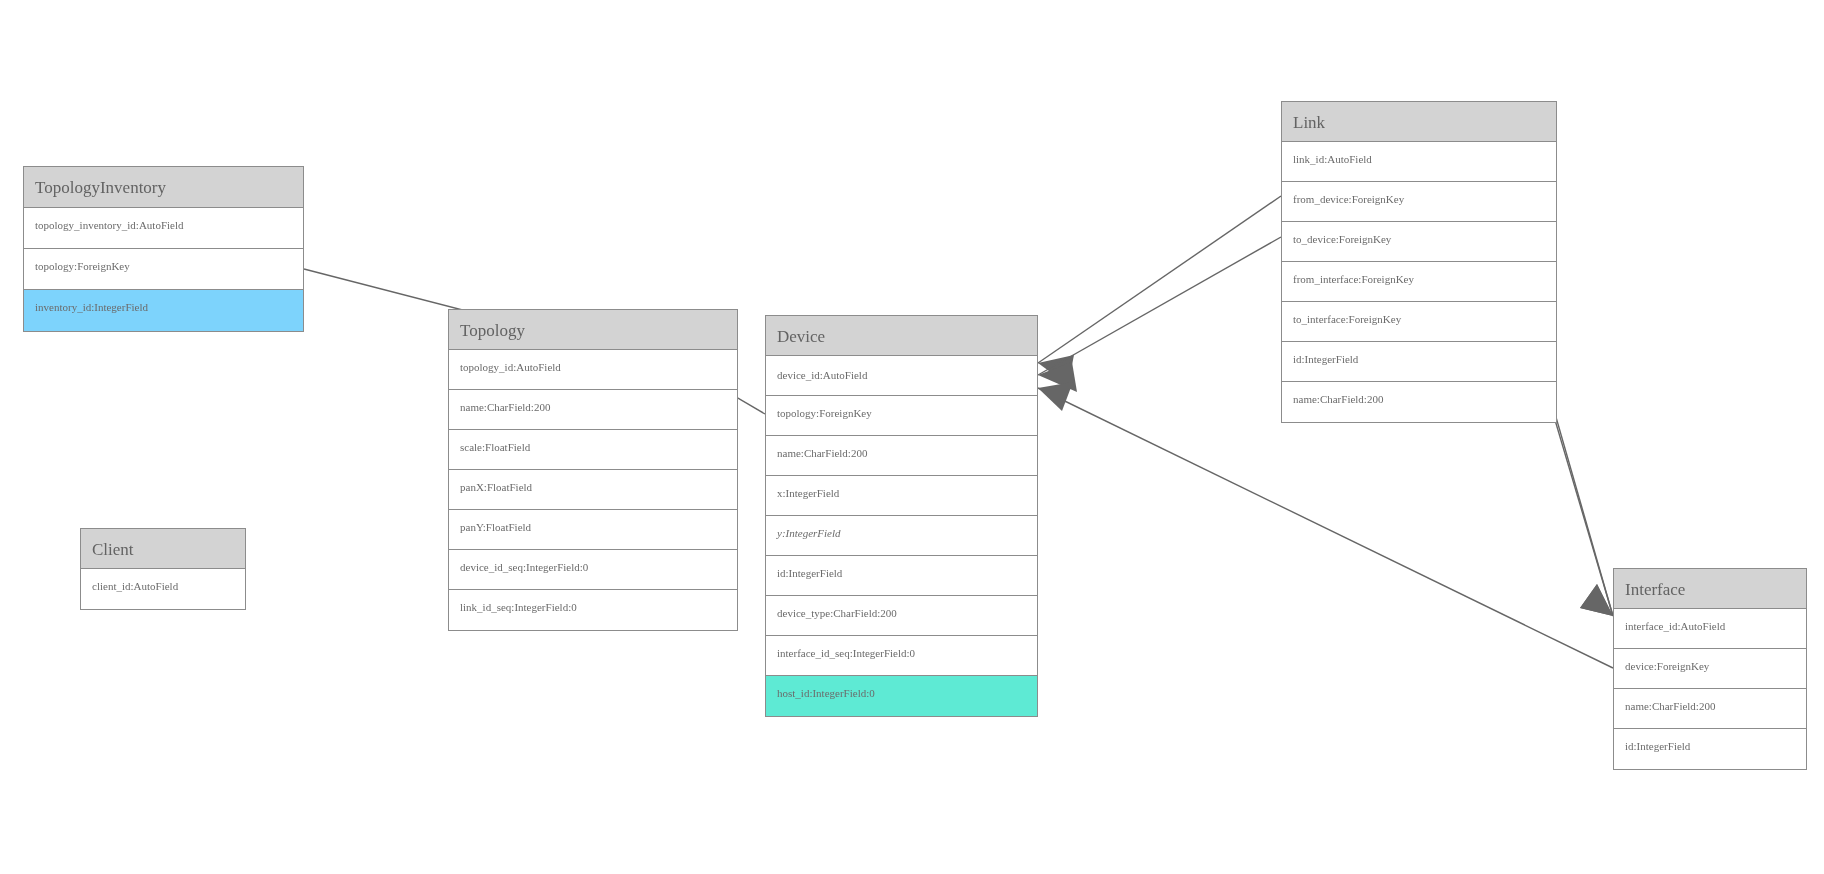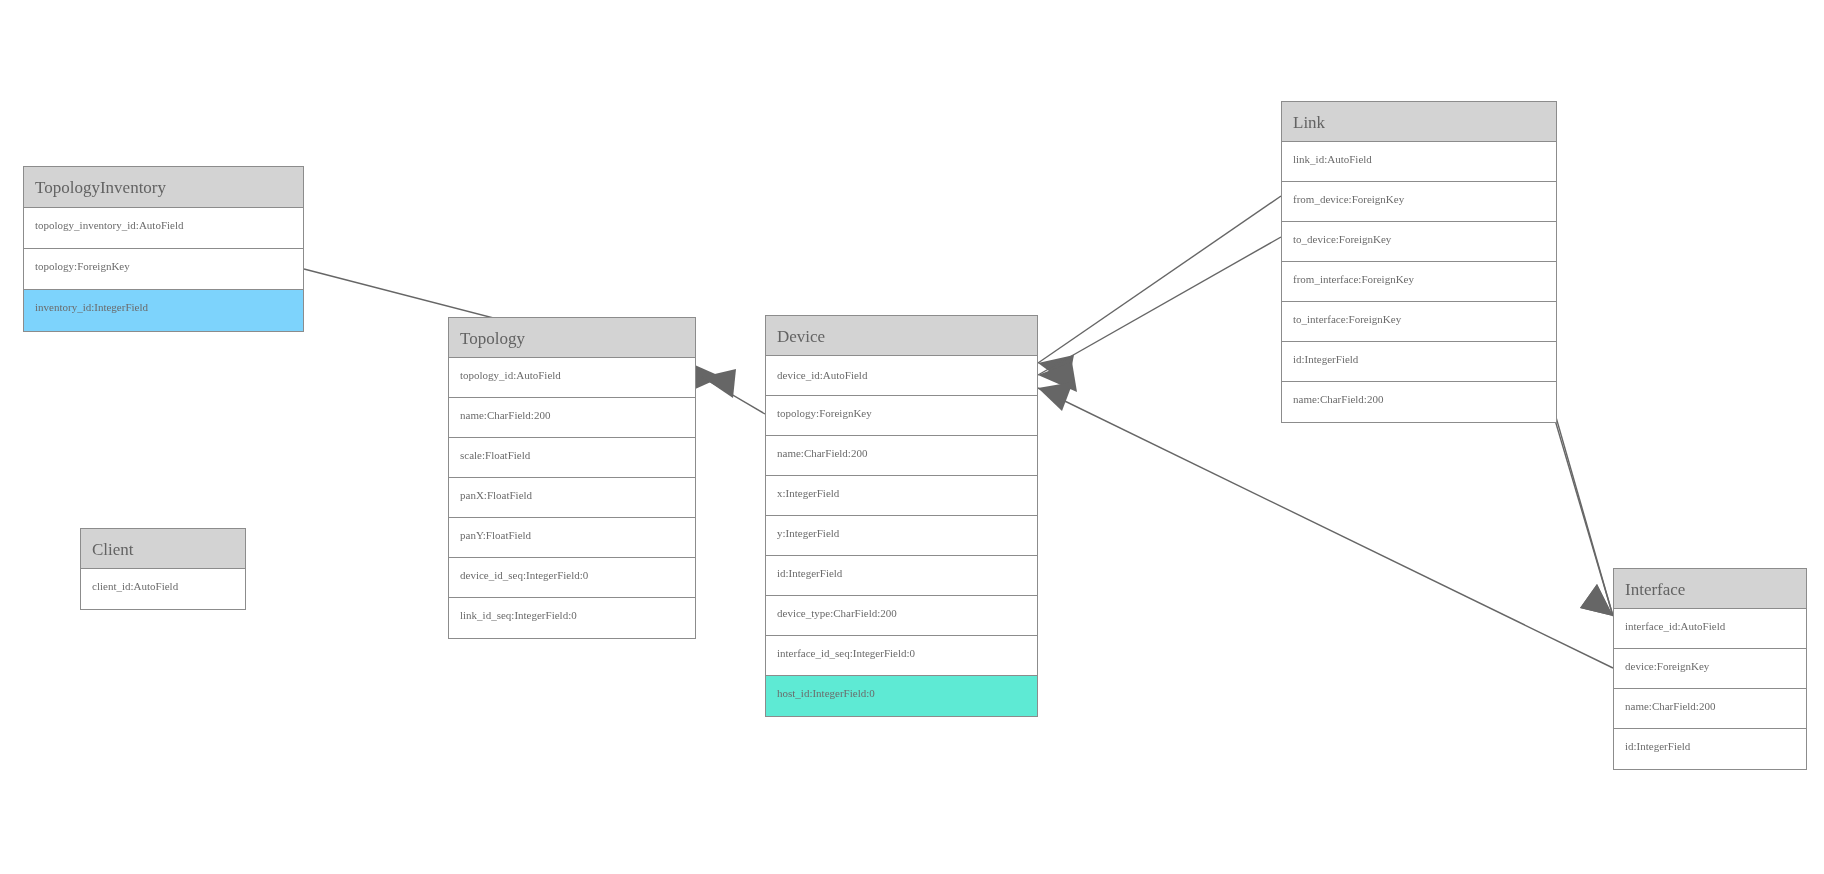--- a/index.html
+++ b/index.html
@@ -97,40 +97,40 @@
     </svg>
 
 <div class="entity" style="left: 23px; top: 166px; width: 281px; border-color: rgb(140, 140, 140);">
       <div class="entity-header" style="background: rgb(211, 211, 211); border-bottom-color: rgb(140, 140, 140); height: 41px; padding: 12px 0px 0px 11px;">TopologyInventory</div>
       <div class="entity-fields">
         <div class="field-row" style="background: rgb(255, 255, 255); color: rgb(107, 107, 107); border-bottom-color: rgb(140, 140, 140); height: 41px; padding: 12px 0px 0px 11px;">topology_inventory_id:AutoField</div>
         <div class="field-row" style="background: rgb(255, 255, 255); color: rgb(107, 107, 107); border-bottom-color: rgb(140, 140, 140); height: 41px; padding: 12px 0px 0px 11px;">topology:ForeignKey</div>
         <div class="field-row last" style="background: #7dd3fc; color: rgb(107, 107, 107); height: 41px; padding: 12px 0px 0px 11px;">inventory_id:IntegerField</div>
       </div>
     </div>
-    <div class="entity" style="left: 448px; top: 317px; width: 248px; border-color: rgb(140, 140, 140);">
+    <div class="entity" style="left: 448px; top: 309px; width: 290px; border-color: rgb(140, 140, 140);">
       <div class="entity-header" style="background: rgb(211, 211, 211); border-bottom-color: rgb(140, 140, 140); height: 40px; padding: 11.5px 0px 0px 11px;">Topology</div>
       <div class="entity-fields">
         <div class="field-row" style="background: rgb(255, 255, 255); color: rgb(107, 107, 107); border-bottom-color: rgb(140, 140, 140); height: 40px; padding: 11.5px 0px 0px 11px;">topology_id:AutoField</div>
         <div class="field-row" style="background: rgb(255, 255, 255); color: rgb(107, 107, 107); border-bottom-color: rgb(140, 140, 140); height: 40px; padding: 11.5px 0px 0px 11px;">name:CharField:200</div>
         <div class="field-row" style="background: rgb(255, 255, 255); color: rgb(107, 107, 107); border-bottom-color: rgb(140, 140, 140); height: 40px; padding: 11.5px 0px 0px 11px;">scale:FloatField</div>
         <div class="field-row" style="background: rgb(255, 255, 255); color: rgb(107, 107, 107); border-bottom-color: rgb(140, 140, 140); height: 40px; padding: 11.5px 0px 0px 11px;">panX:FloatField</div>
         <div class="field-row" style="background: rgb(255, 255, 255); color: rgb(107, 107, 107); border-bottom-color: rgb(140, 140, 140); height: 40px; padding: 11.5px 0px 0px 11px;">panY:FloatField</div>
         <div class="field-row" style="background: rgb(255, 255, 255); color: rgb(107, 107, 107); border-bottom-color: rgb(140, 140, 140); height: 40px; padding: 11.5px 0px 0px 11px;">device_id_seq:IntegerField:0</div>
         <div class="field-row last" style="background: rgb(255, 255, 255); color: rgb(107, 107, 107); height: 40px; padding: 11.5px 0px 0px 11px;">link_id_seq:IntegerField:0</div>
       </div>
     </div>
     <div class="entity" style="left: 765px; top: 315px; width: 273px; border-color: rgb(140, 140, 140);">
       <div class="entity-header" style="background: rgb(211, 211, 211); border-bottom-color: rgb(140, 140, 140); height: 40px; padding: 11.5px 0px 0px 11px;">Device</div>
       <div class="entity-fields">
         <div class="field-row" style="background: rgb(255, 255, 255); color: rgb(107, 107, 107); border-bottom-color: rgb(140, 140, 140); height: 40px; padding: 14px 0px 0px 11px;">device_id:AutoField</div>
         <div class="field-row" style="background: rgb(255, 255, 255); color: rgb(107, 107, 107); border-bottom-color: rgb(140, 140, 140); height: 40px; padding: 11.5px 0px 0px 11px;">topology:ForeignKey</div>
         <div class="field-row" style="background: rgb(255, 255, 255); color: rgb(107, 107, 107); border-bottom-color: rgb(140, 140, 140); height: 40px; padding: 11.5px 0px 0px 11px;">name:CharField:200</div>
         <div class="field-row" style="background: rgb(255, 255, 255); color: rgb(107, 107, 107); border-bottom-color: rgb(140, 140, 140); height: 40px; padding: 11.5px 0px 0px 11px;">x:IntegerField</div>
-        <div class="field-row" style="background: rgb(255, 255, 255); color: rgb(107, 107, 107); border-bottom-color: rgb(140, 140, 140); height: 40px; padding: 11.5px 0px 0px 11px;">y:IntegerField</div>
+        <div class="field-row" style="background: rgb(255, 255, 255); color: rgb(107, 107, 107); border-bottom-color: rgb(140, 140, 140); height: 40px; padding: 11.5px 0px 0px 11px; font-style: italic;">y:IntegerField</div>
         <div class="field-row" style="background: rgb(255, 255, 255); color: rgb(107, 107, 107); border-bottom-color: rgb(140, 140, 140); height: 40px; padding: 11.5px 0px 0px 11px;">id:IntegerField</div>
         <div class="field-row" style="background: rgb(255, 255, 255); color: rgb(107, 107, 107); border-bottom-color: rgb(140, 140, 140); height: 40px; padding: 11.5px 0px 0px 11px;">device_type:CharField:200</div>
         <div class="field-row" style="background: rgb(255, 255, 255); color: rgb(107, 107, 107); border-bottom-color: rgb(140, 140, 140); height: 40px; padding: 11.5px 0px 0px 11px;">interface_id_seq:IntegerField:0</div>
         <div class="field-row last" style="background: #5eead4; color: rgb(107, 107, 107); height: 40px; padding: 11.5px 0px 0px 11px;">host_id:IntegerField:0</div>
       </div>
     </div>
     <div class="entity" style="left: 80px; top: 528px; width: 166px; border-color: rgb(140, 140, 140);">
       <div class="entity-header" style="background: rgb(211, 211, 211); border-bottom-color: rgb(140, 140, 140); height: 40px; padding: 11.5px 0px 0px 11px;">Client</div>
       <div class="entity-fields">
         <div class="field-row last" style="background: rgb(255, 255, 255); color: rgb(107, 107, 107); height: 40px; padding: 11.5px 0px 0px 11px;">client_id:AutoField</div>

